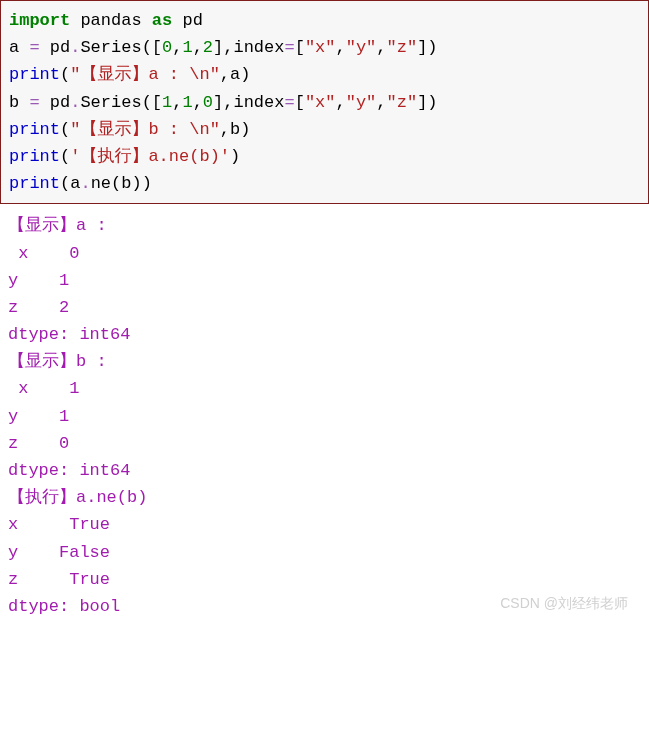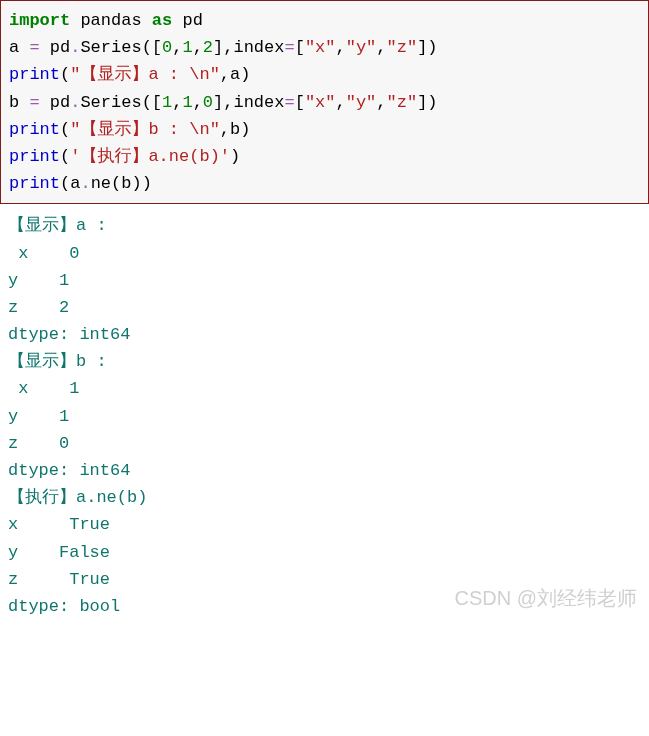--- a/index.html
+++ b/index.html
@@ -15,35 +15,35 @@
       background: #f7f7f7;
       padding: 6px 8px;
       border: 1px solid #7f1d1d;
       white-space: pre;
       margin-bottom: 4px;
     }
     .output-block {
       background: #fff;
       padding: 4px 8px;
       white-space: pre;
-      color: #0f766e;
+      color: #a21caf;
     }
     .kw { color: #008000; font-weight: bold; }
     .op { color: #9b59b6; }
     .fn { color: #0000cc; }
     .num { color: #008000; }
     .str { color: #b22222; }
     .txt { color: #000; }
     .watermark {
       position: absolute;
-      right: 12px;
+      right: 21px;
       bottom: 10px;
       color: #d0d0d0;
       font-family: sans-serif;
-      font-size: 20px;
+      font-size: 14px;
       pointer-events: none;
       margin-left: 39px;
     }
   </style>
 </head>
 <body>
 
 <div class="code-block"><span><span class="kw">import</span><span class="txt"> pandas </span><span class="kw">as</span><span class="txt"> pd</span></span>
 <span><span class="txt">a </span><span class="op">= </span><span class="txt">pd</span><span class="op">.</span><span class="txt">Series</span><span class="txt">([</span><span class="num">0</span><span class="txt">,</span><span class="num">1</span><span class="txt">,</span><span class="num">2</span><span class="txt">],index</span><span class="op">=</span><span class="txt">[</span><span class="str">"x"</span><span class="txt">,</span><span class="str">"y"</span><span class="txt">,</span><span class="str">"z"</span><span class="txt">])</span></span>
 <span><span class="fn">print</span><span class="txt">(</span><span class="str">"【显示】a : \n"</span><span class="txt">,a)</span></span>

